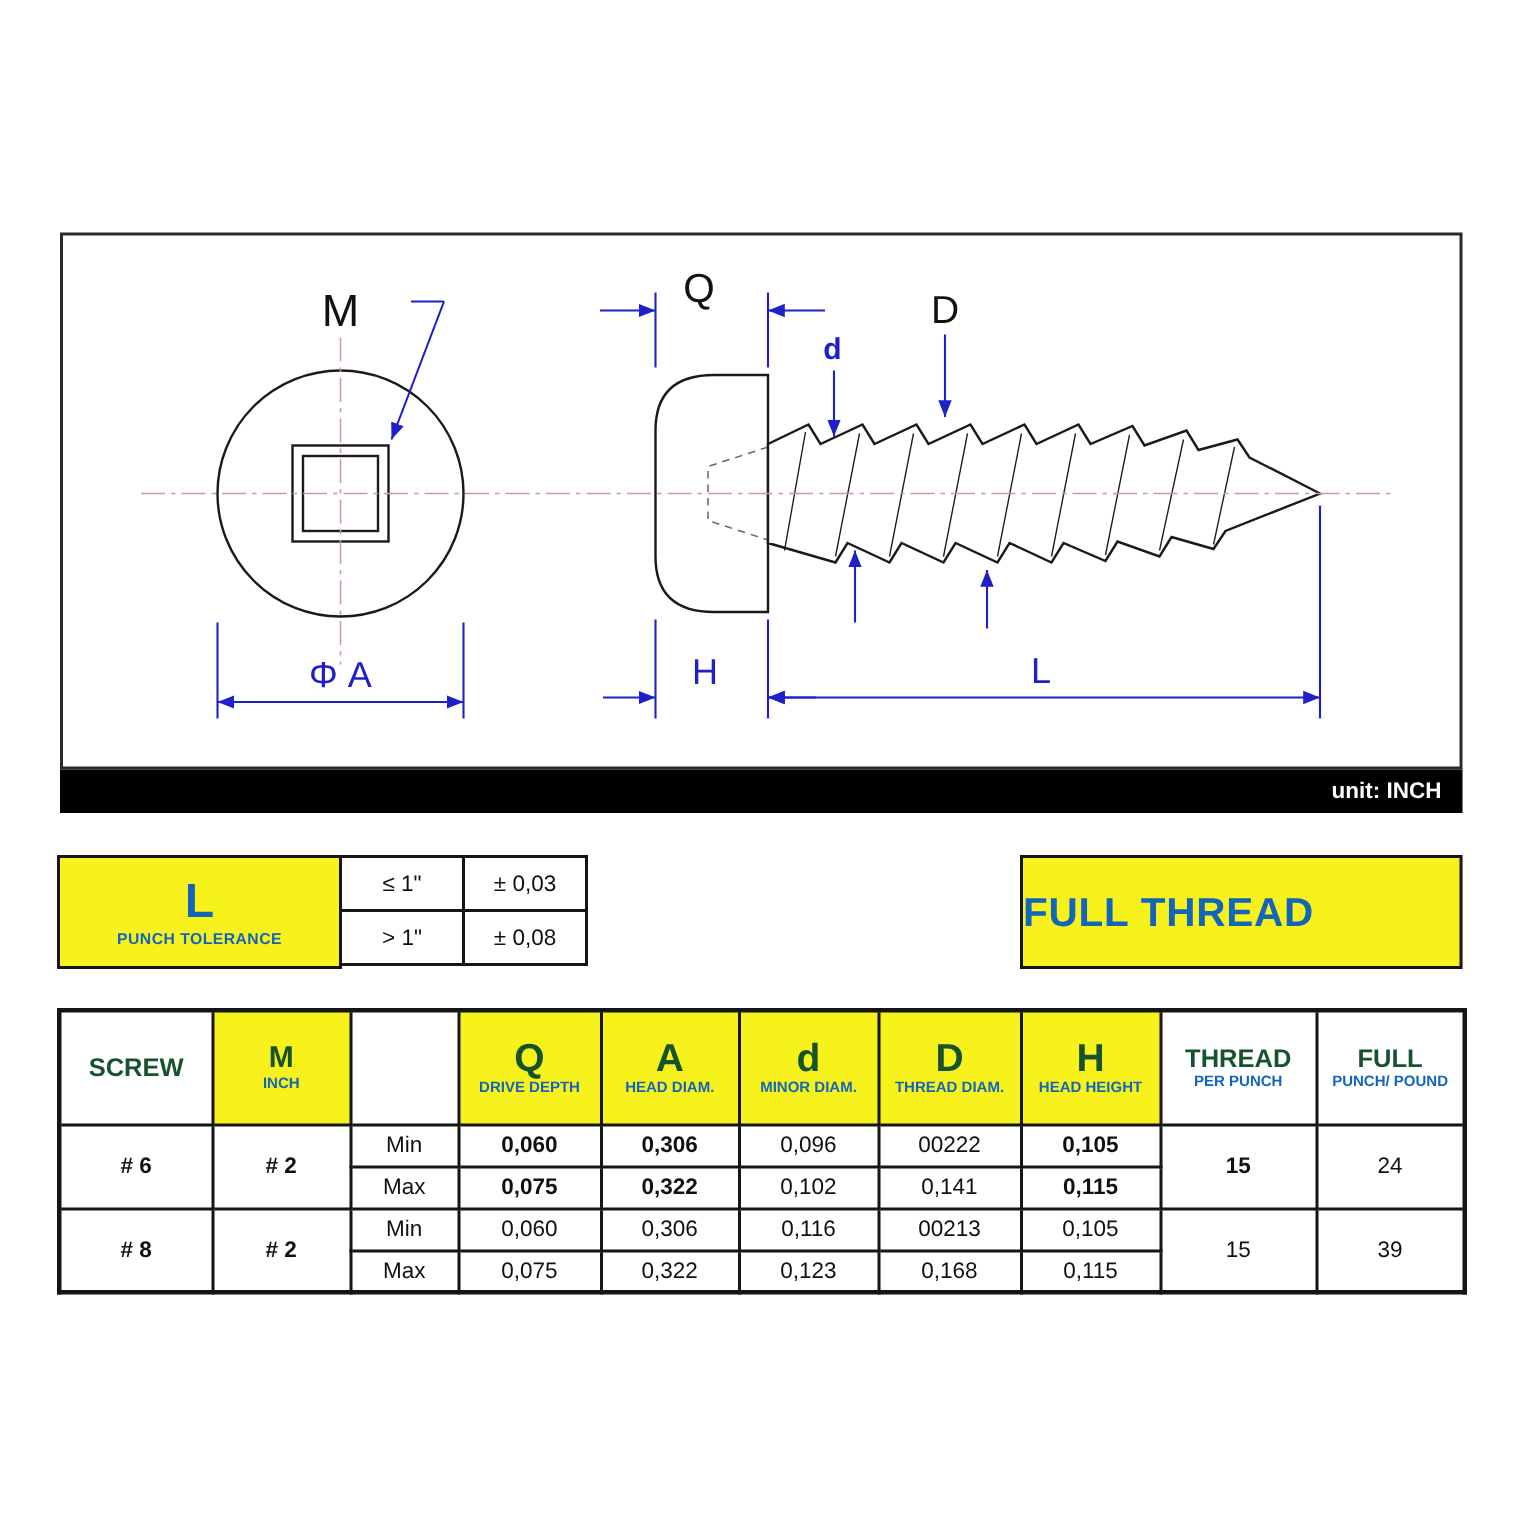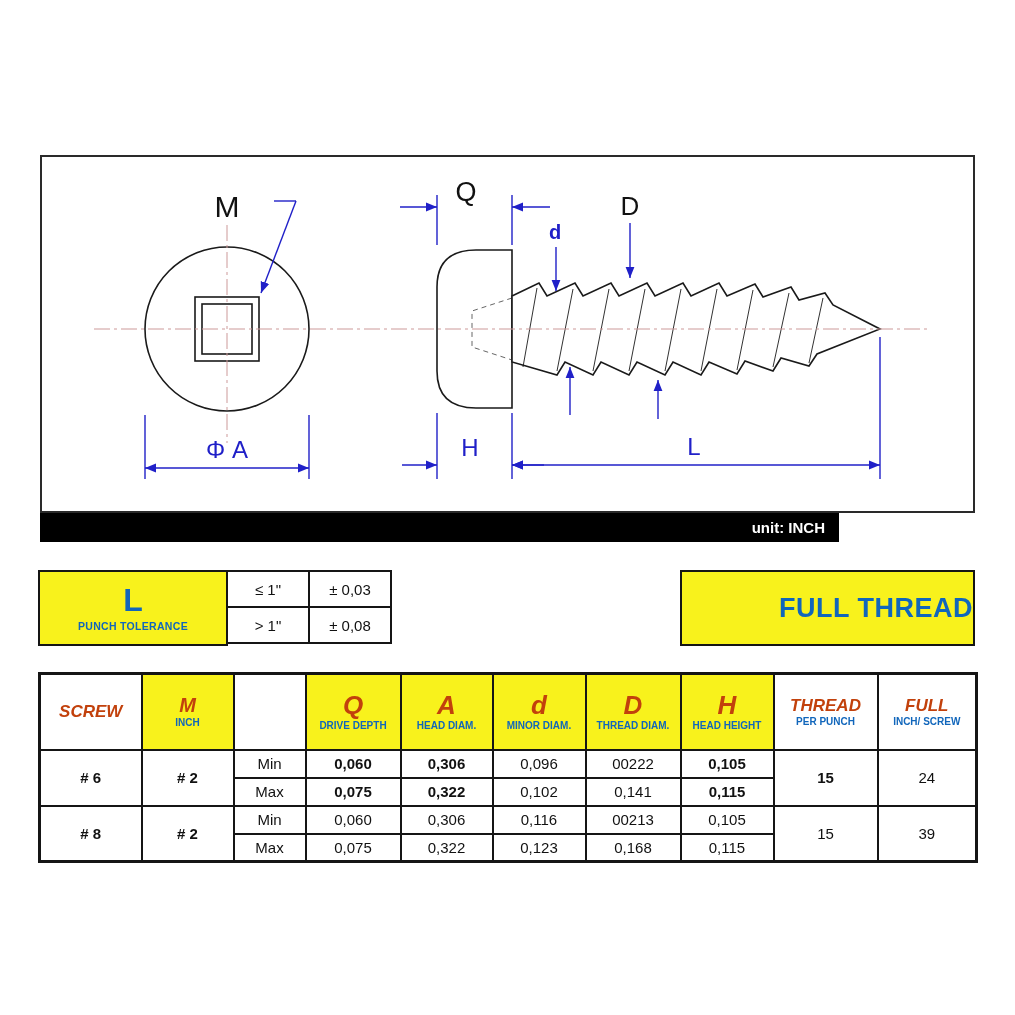--- a/index.html
+++ b/index.html
@@ -14,49 +14,49 @@
   .blk  {fill:none; stroke:#1a1a1a; stroke-width:1.6;}
   .fillw{fill:#ffffff; stroke:#1a1a1a; stroke-width:1.6;}
   .thin {stroke:#1a1a1a; stroke-width:0.9; fill:none;}
   .dash {fill:none; stroke:#666; stroke-width:1; stroke-dasharray:5 4;}
   .cl   {stroke:#cc9999; stroke-width:1; stroke-dasharray:16 4 3 4; fill:none;}
   .dim  {stroke:#2020c8; stroke-width:1.4; fill:none;}
   text.lblB {fill:#2020c8; text-anchor:middle; font-family:"Liberation Sans",sans-serif;}
   text.lblK {fill:#111;    text-anchor:middle; font-family:"Liberation Sans",sans-serif;}
 
   
-  .unit-bar {position:absolute; left:40px; top:513px; width:799px; height:29px; background:#000;
+  .unit-bar {position:absolute; left:40px; top:513px; width:935px; height:29px; background:#000;
              color:#fff; font-size:15px; font-weight:bold; display:flex; align-items:center;
              justify-content:flex-end; padding-right:14px; box-sizing:border-box;}
 
   
   .tol-box {position:absolute; left:38px; top:570px; width:190px; height:76px; background:#f8f21c;
             border:2px solid #151515; box-sizing:border-box; display:flex; flex-direction:column;
             align-items:center; justify-content:center;}
   .tol-symbol {color:#1166bb; font-size:32px; font-weight:bold; line-height:1;}
   .tol-caption {color:#1166bb; font-size:10.5px; font-weight:bold; margin-top:4px; letter-spacing:.3px;}
 
   table.tol-table {position:absolute; left:226px; top:570px; border-collapse:collapse;}
   table.tol-table td {border:2px solid #151515; width:80px; height:34px; text-align:center;
                       font-size:15px; background:#fff; padding:0;}
 
   .full-thread-box {position:absolute; left:680px; top:570px; width:295px; height:76px;
                     background:#f8f21c; border:2px solid #151515; box-sizing:border-box;
-                    display:flex; align-items:center; justify-content:flex-end;}
+                    display:flex; align-items:center; justify-content:flex-start;}
   .full-thread-box span {color:#1166bb; font-size:27px; font-weight:bold; letter-spacing:.5px;}
 
   
   table.spec {position:absolute; left:38px; top:672px; border-collapse:collapse;
               table-layout:fixed; border:3px solid #151515;}
   table.spec th, table.spec td {border:2px solid #151515; padding:0; text-align:center;
                                 vertical-align:middle; background:#fff;}
   table.spec th.yellow {background:#f8f21c;}
   .hwrap {display:flex; flex-direction:column; align-items:center; justify-content:center;
           height:72px; gap:3px;}
-  .h-big {color:#c2410c; font-weight:bold; line-height:1;font-style:italic;}
+  .h-big {color:#14532d; font-weight:bold; line-height:1;}
   .h-sub {color:#1166bb; font-weight:bold; font-size:10px; line-height:1;}
   .sz17 {font-size:17px;} .sz20 {font-size:20px;} .sz26 {font-size:26px;}
   table.spec thead tr {height:76px;}
   table.spec tbody tr {height:28px;}
   table.spec tbody td {font-size:15px;}
   td.limit {font-size:13px;}
   td.bold {font-weight:bold;}
 </style>
 </head>
 <body>
@@ -237,21 +237,21 @@
         </th>
         <th>
           <div class="hwrap">
             <div class="h-big sz17">THREAD</div>
             <div class="h-sub">PER PUNCH</div>
           </div>
         </th>
         <th>
           <div class="hwrap">
             <div class="h-big sz17">FULL</div>
-            <div class="h-sub">INCH/ SCREW</div>
+            <div class="h-sub">PUNCH/ POUND</div>
           </div>
         </th>
       </tr>
     </thead>
     <tbody>
       <tr>
         <td class="bold" rowspan="2"># 6</td>
         <td class="bold" rowspan="2"># 2</td>
         <td class="limit">Min</td>
         <td class="bold">0,060</td>

